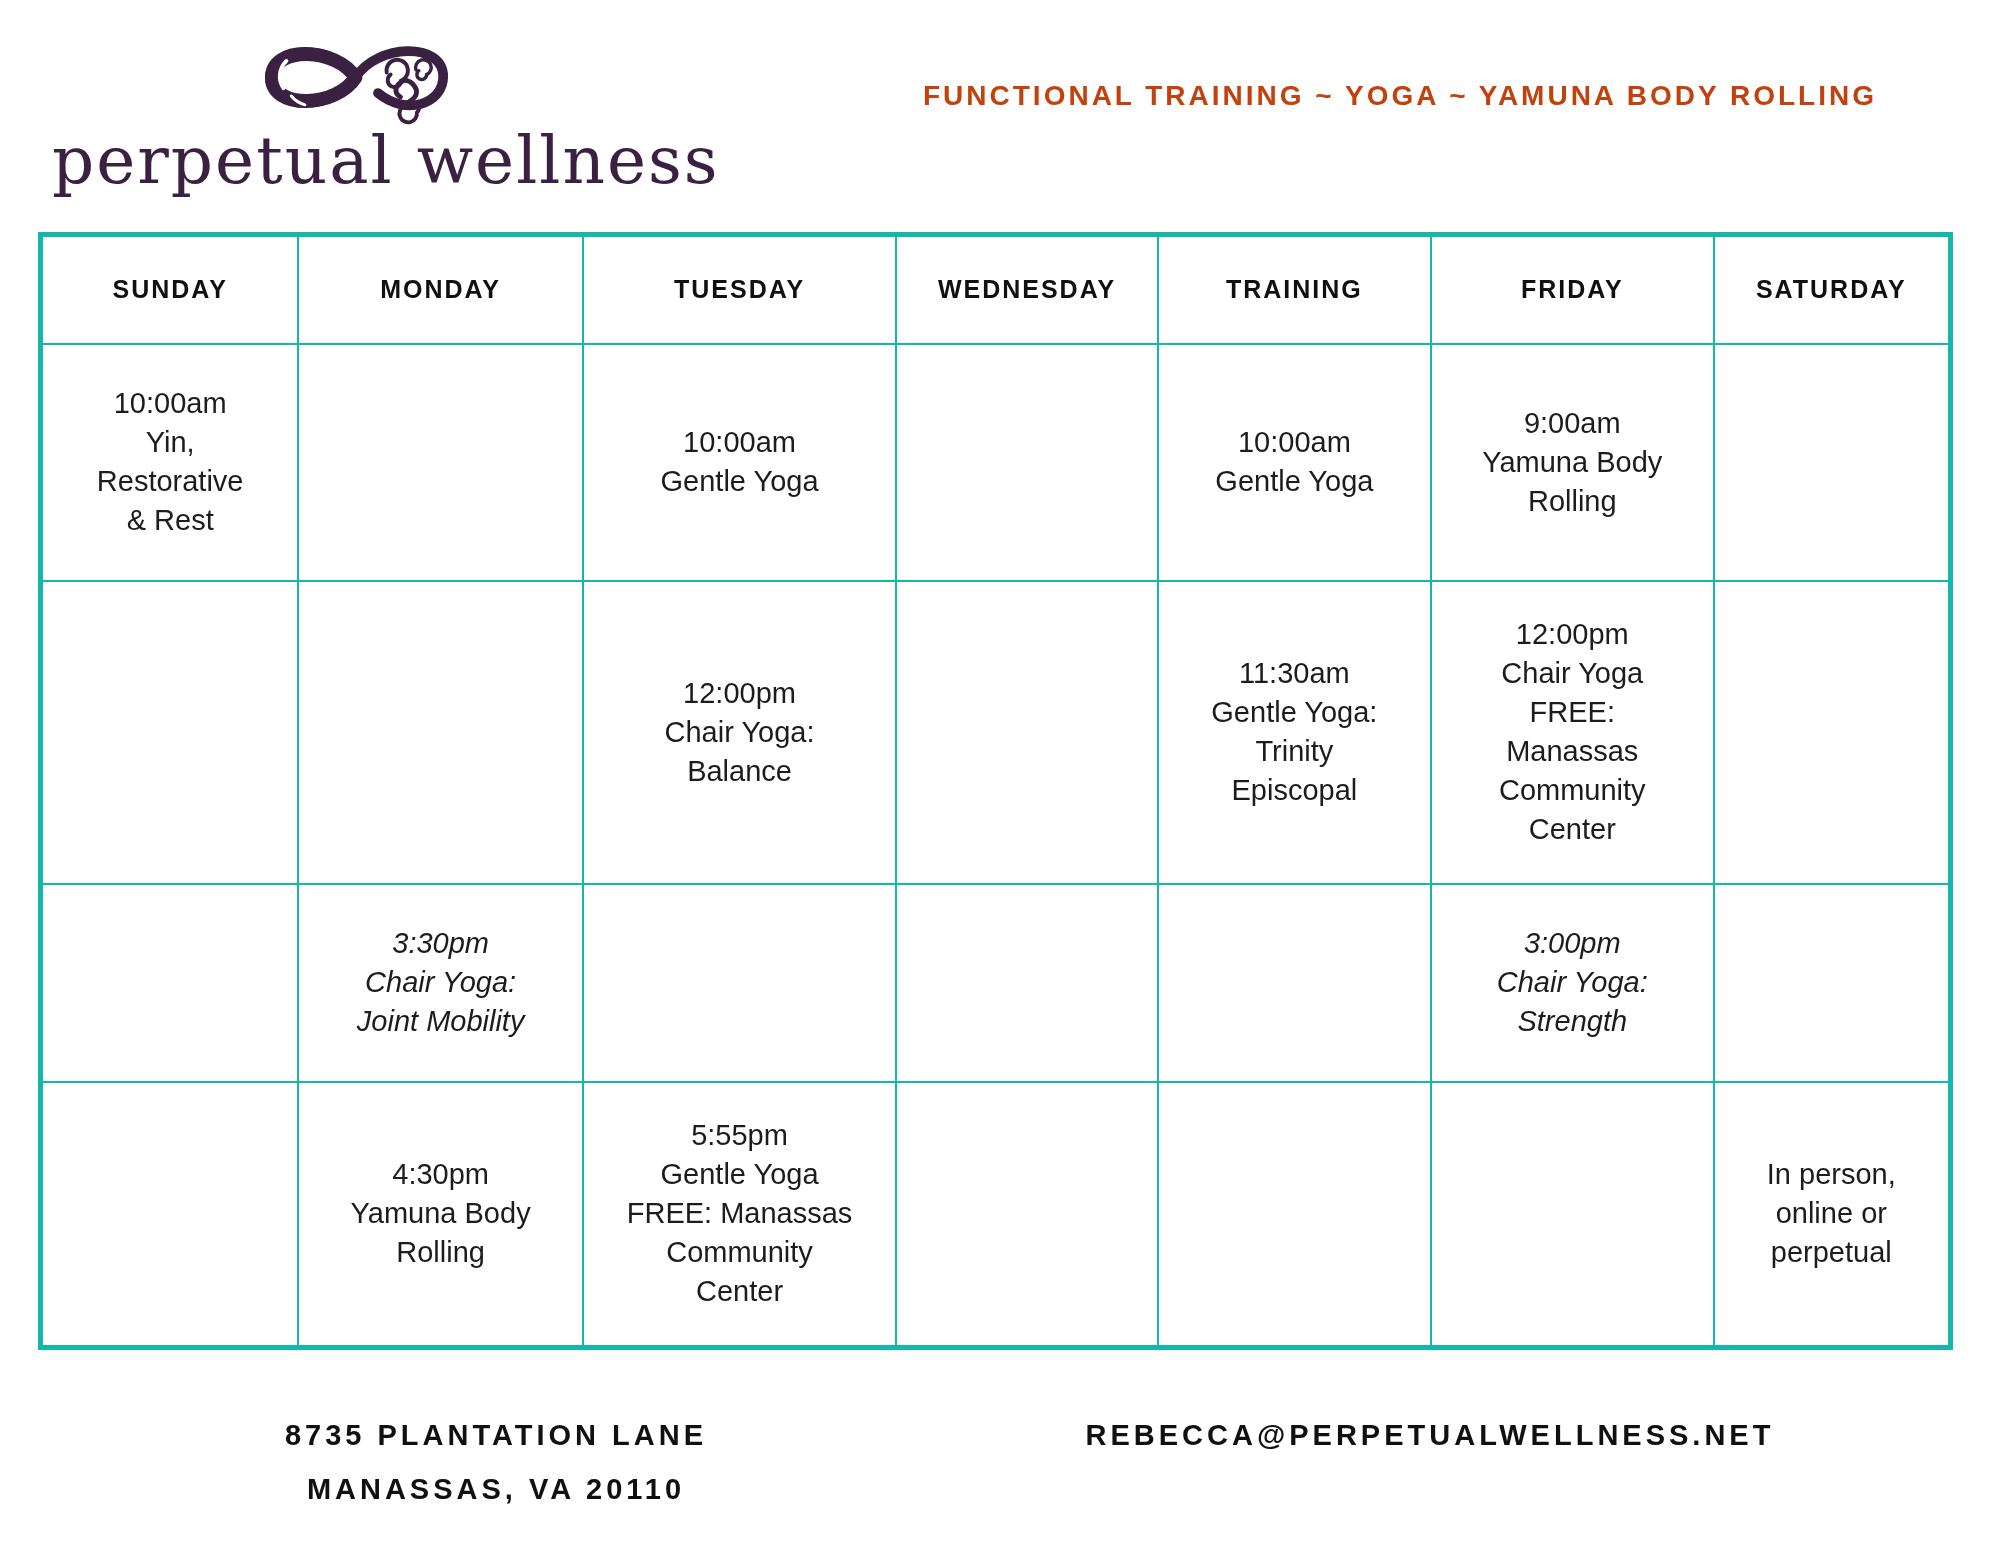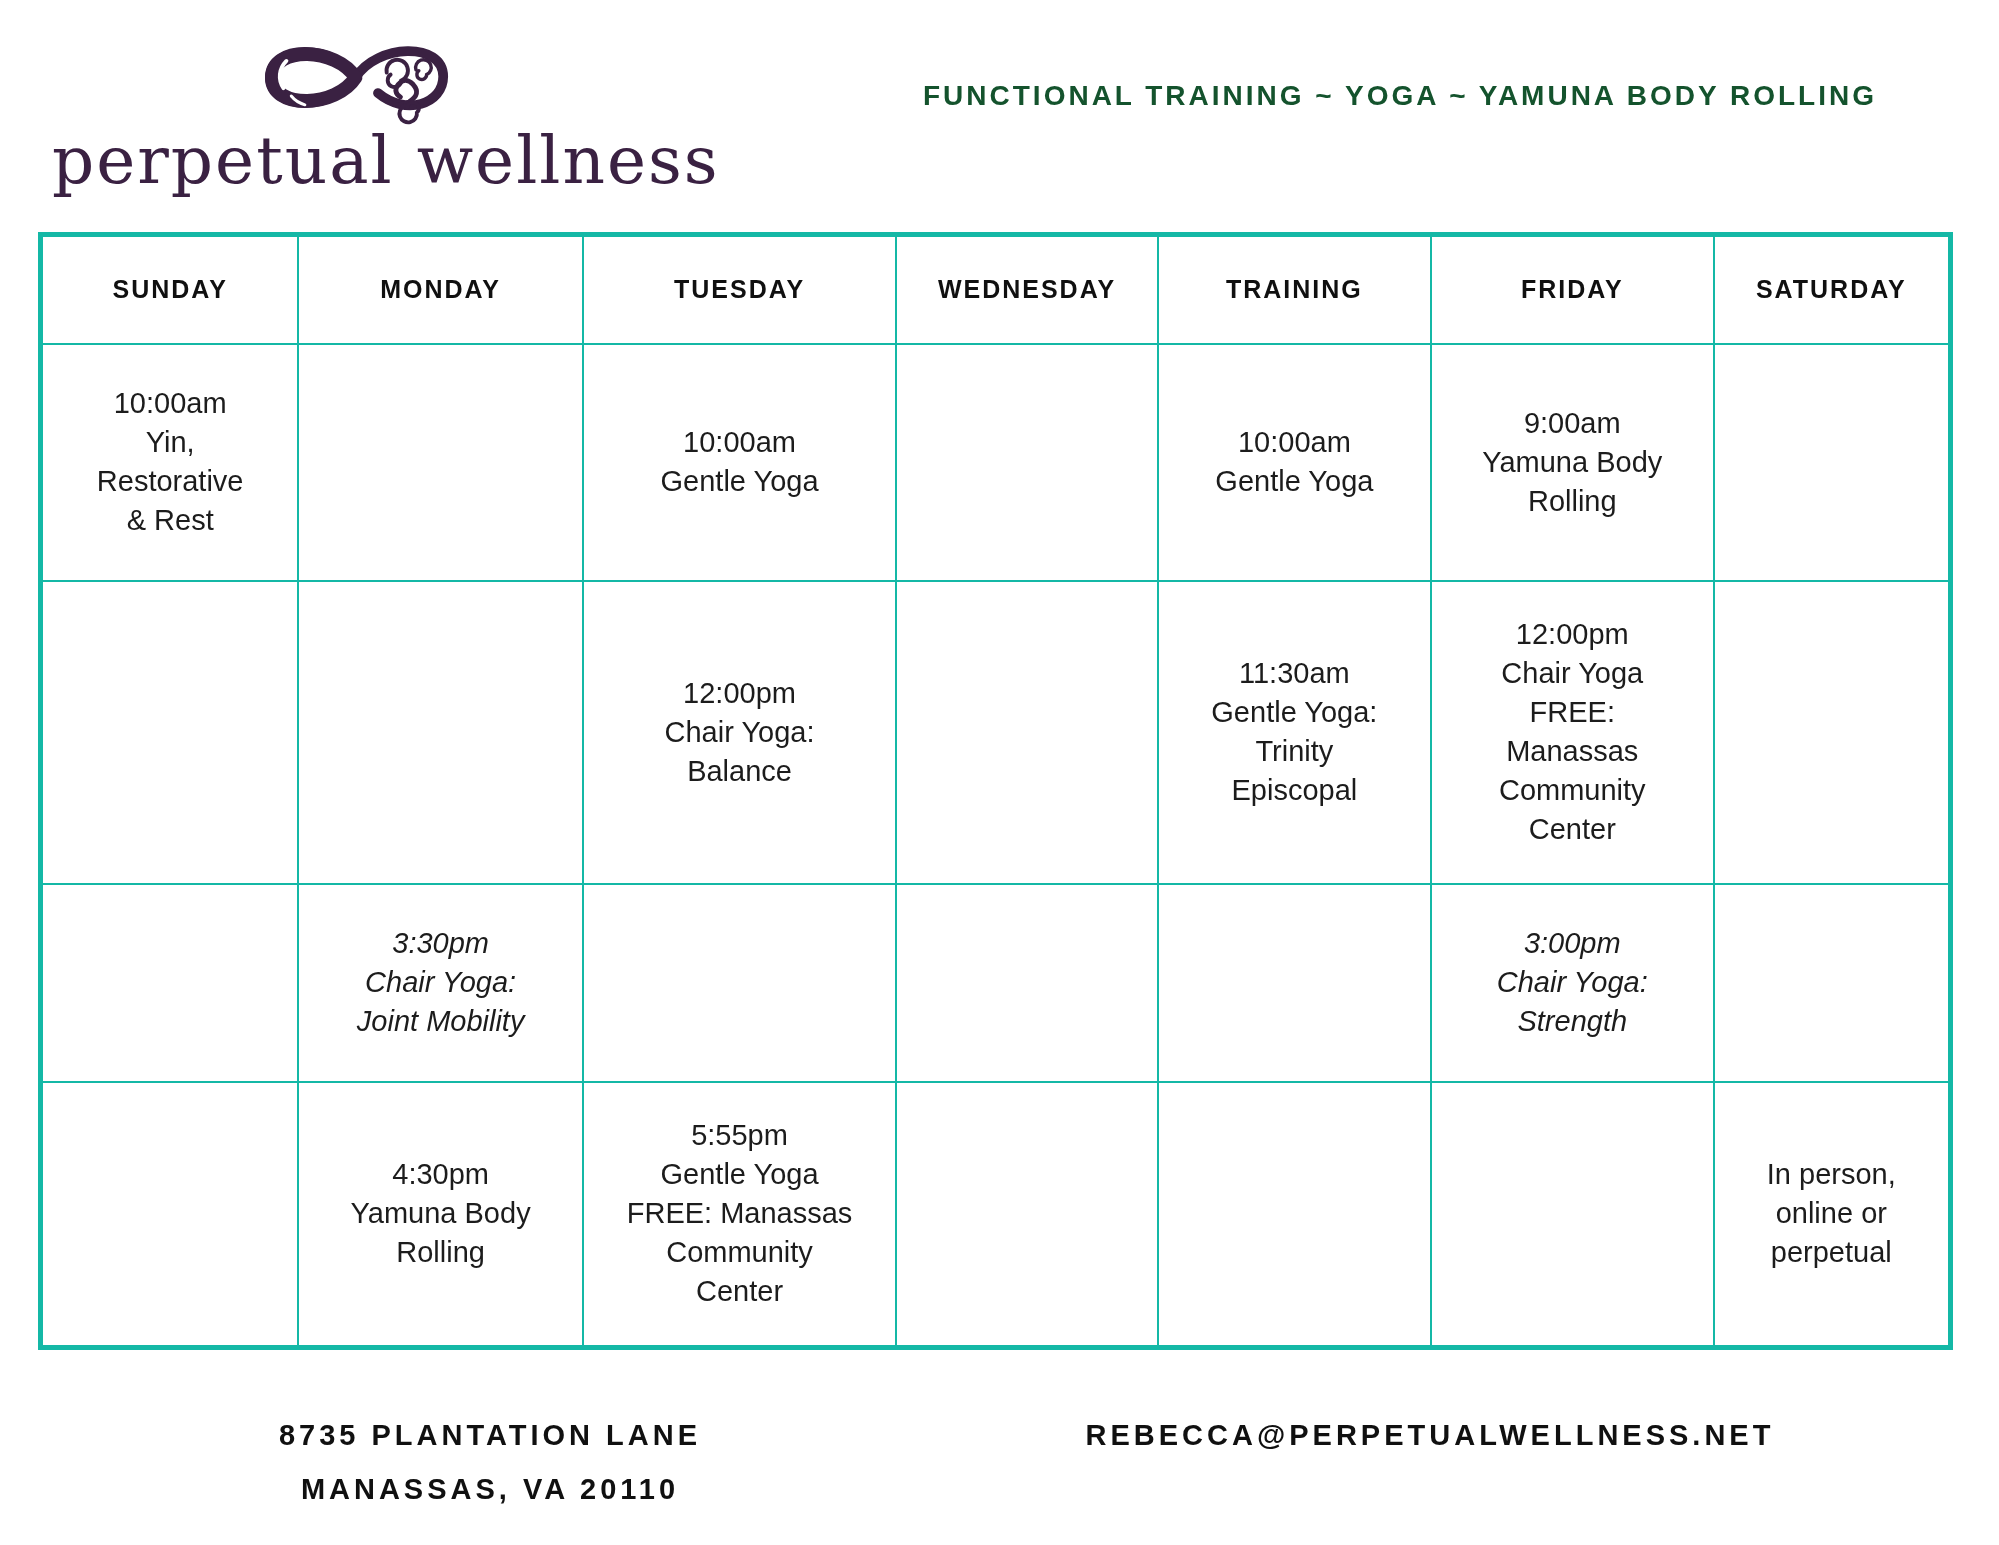--- a/index.html
+++ b/index.html
@@ -26,21 +26,21 @@
     margin-top:-6px;
     color:#3a2142;
     white-space:nowrap;
   }
 
   
   .tagline{
     position:absolute;left:845px;top:80px;width:1110px;
     text-align:center;
     font-size:28px;font-weight:bold;letter-spacing:3px;
-    color:#14532d;white-space:nowrap;
+    color:#c2410c;white-space:nowrap;
   }
 
   
   table.schedule{
     position:absolute;left:38px;top:232px;
     width:1915px;height:1113px;
     border-collapse:collapse;table-layout:fixed;
     background:#ffffff;
   }
   table.schedule,
@@ -63,21 +63,21 @@
   tr.row-3{height:198px;font-style:italic;}
   tr.row-4{height:266px;}
 
   
   .footer-left,.footer-right{
     position:absolute;top:1408px;width:700px;
     text-align:center;font-weight:bold;
     font-size:29px;letter-spacing:4px;line-height:54px;
     color:#101010;white-space:nowrap;
   }
-  .footer-left{left:140px;}
+  .footer-left{left:146px;}
   .footer-right{left:1080px;}
 </style>
 </head>
 <body>
 
 <div class="canvas">
 
   <div class="logo-block">
     <svg class="logo-mark" width="235" height="112" viewBox="0 0 240 115" aria-hidden="true">
       <g fill="none" stroke="#3a2142" stroke-linecap="round">

